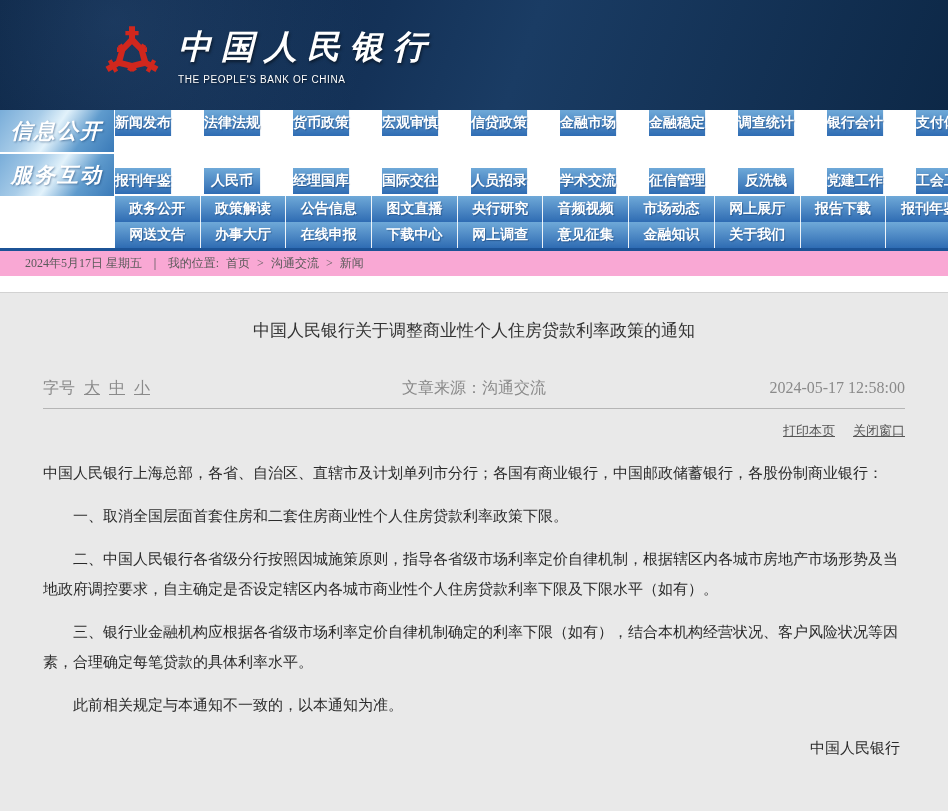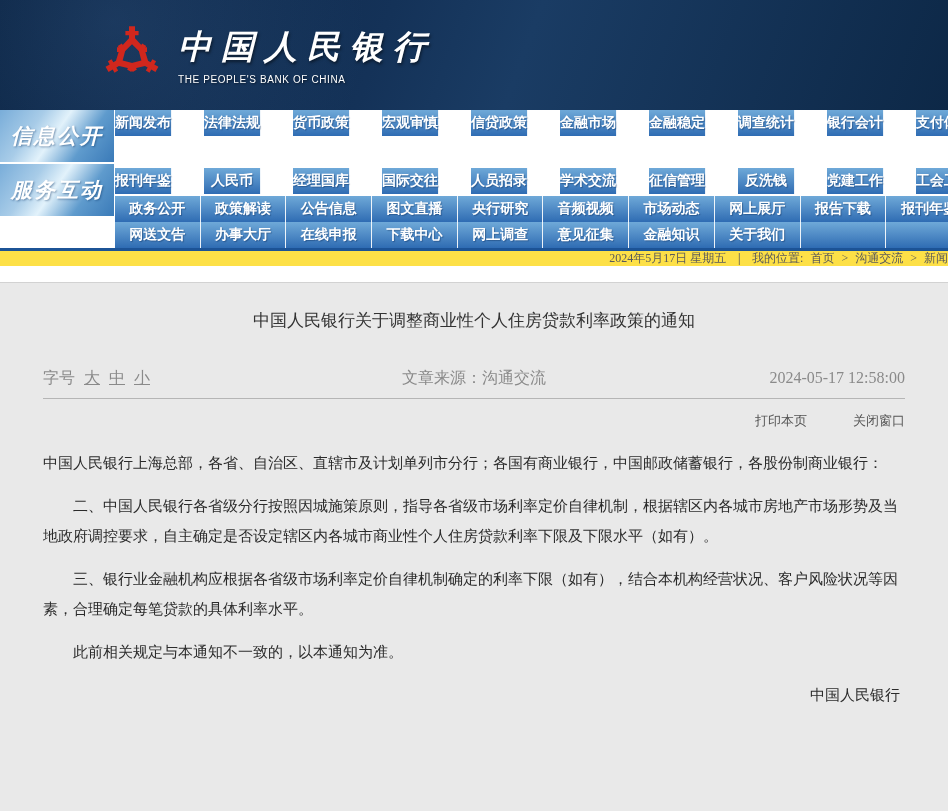--- a/index.html
+++ b/index.html
@@ -23,21 +23,21 @@
     text-shadow:1px 2px 3px rgba(0,0,0,.5);white-space:nowrap;
   }
   .brand-en{
     color:#fff;font-size:10px;font-weight:normal;letter-spacing:.6px;margin-top:4px;
     text-shadow:1px 1px 2px rgba(0,0,0,.5);white-space:nowrap;
   }
   
   .nav{display:flex;background:#fff;border-bottom:3px solid #1c5396;}
   .nav-left{width:115px;flex:none;background:#fff;}
   .nav-label{
-    height:52px;display:flex;align-items:center;justify-content:center;
+    height:42px;display:flex;align-items:center;justify-content:center;
     color:#fff;font-size:21px;font-weight:bold;font-style:italic;letter-spacing:2px;
     background:linear-gradient(125deg,#79add9 0%,#a8cce8 30%,#e2f2fb 48%,#5f9bcd 72%,#3a7ab8 100%);
     border-right:1px solid #fff;cursor:pointer;
     text-shadow:1px 1px 2px rgba(10,50,100,.45);
   }
   .nav-label.first{margin-bottom:2px;}
   .nav-right{flex:1;display:flex;flex-direction:column;}
   .nav-sec{
     display:grid;grid-template-columns:repeat(10,1fr);grid-auto-rows:26px;
   }
@@ -47,23 +47,23 @@
     color:#fff;font-size:14px;font-weight:bold;text-decoration:none;
     background:linear-gradient(#6fa9d8,#2f6cb3);
     border-right:1px solid rgba(255,255,255,.9);
     cursor:pointer;white-space:nowrap;
     text-shadow:1px 1px 1px rgba(0,30,70,.35);
   }
   .ncell:nth-child(10n){border-right:none;}
   .ncell.empty{cursor:default;}
   
   .breadcrumb{
-    height:15px;background:#fde047;color:#5a5a5a;font-size:12px;
+    height:25px;background:#f9a8d4;color:#5a5a5a;font-size:12px;
     font-family:"Liberation Serif","DejaVu Serif",serif;
-    display:flex;align-items:center;padding-left:25px;gap:7px;white-space:nowrap;justify-content:flex-end;
+    display:flex;align-items:center;padding-left:25px;gap:7px;white-space:nowrap;
   }
   .breadcrumb a{color:#5a5a5a;text-decoration:none;cursor:pointer;}
   .whiteband{height:16px;background:#ffffff;}
   
   .content{
     background:#e9e9e9;border-top:1px solid #d2d2d2;
     min-height:553px;padding:0 43px;box-sizing:border-box;
     font-family:"Liberation Serif","DejaVu Serif",serif;
   }
   .title{
@@ -75,21 +75,21 @@
     margin-top:36px;display:flex;align-items:baseline;
     color:#8a8a8a;font-size:16px;
     border-bottom:1px solid #b5b5b5;padding-bottom:9px;
   }
   .meta-left{display:flex;gap:9px;flex:1;}
   .meta-left a{color:#8a8a8a;text-decoration:underline;cursor:pointer;}
   .meta-source{flex:1;text-align:center;}
   .meta-date{flex:1;text-align:right;}
   .tools{margin-top:12px;text-align:right;}
   .tools a{
-    color:#555;font-size:13px;cursor:pointer;margin-left:42px;
+    color:#555;font-size:13px;text-decoration:underline;cursor:pointer;margin-left:14px;
   }
   .body-text{margin-top:18px;}
   .body-text p{
     margin:13px 0;font-size:15px;line-height:30px;color:#2b2b2b;text-indent:2em;
   }
   .body-text p.no-indent{text-indent:0;}
   .sign{margin:10px 5px 0 0;text-align:right;font-size:15px;line-height:30px;color:#2b2b2b;}
 </style>
 </head>
 <body>
@@ -194,20 +194,21 @@
     <span class="meta-date">2024-05-17 12:58:00</span>
   </div>
 
   <div class="tools">
     <a>打印本页</a>
     <a>关闭窗口</a>
   </div>
 
   <div class="body-text">
     <p class="no-indent">中国人民银行上海总部，各省、自治区、直辖市及计划单列市分行；各国有商业银行，中国邮政储蓄银行，各股份制商业银行：</p>
+    <p>一、取消全国层面首套住房和二套住房商业性个人住房贷款利率政策下限。</p>
     <p>二、中国人民银行各省级分行按照因城施策原则，指导各省级市场利率定价自律机制，根据辖区内各城市房地产市场形势及当地政府调控要求，自主确定是否设定辖区内各城市商业性个人住房贷款利率下限及下限水平（如有）。</p>
     <p>三、银行业金融机构应根据各省级市场利率定价自律机制确定的利率下限（如有），结合本机构经营状况、客户风险状况等因素，合理确定每笔贷款的具体利率水平。</p>
     <p>此前相关规定与本通知不一致的，以本通知为准。</p>
   </div>
 
   <div class="sign">中国人民银行</div>
 
 </main>
 
 </body></html>

